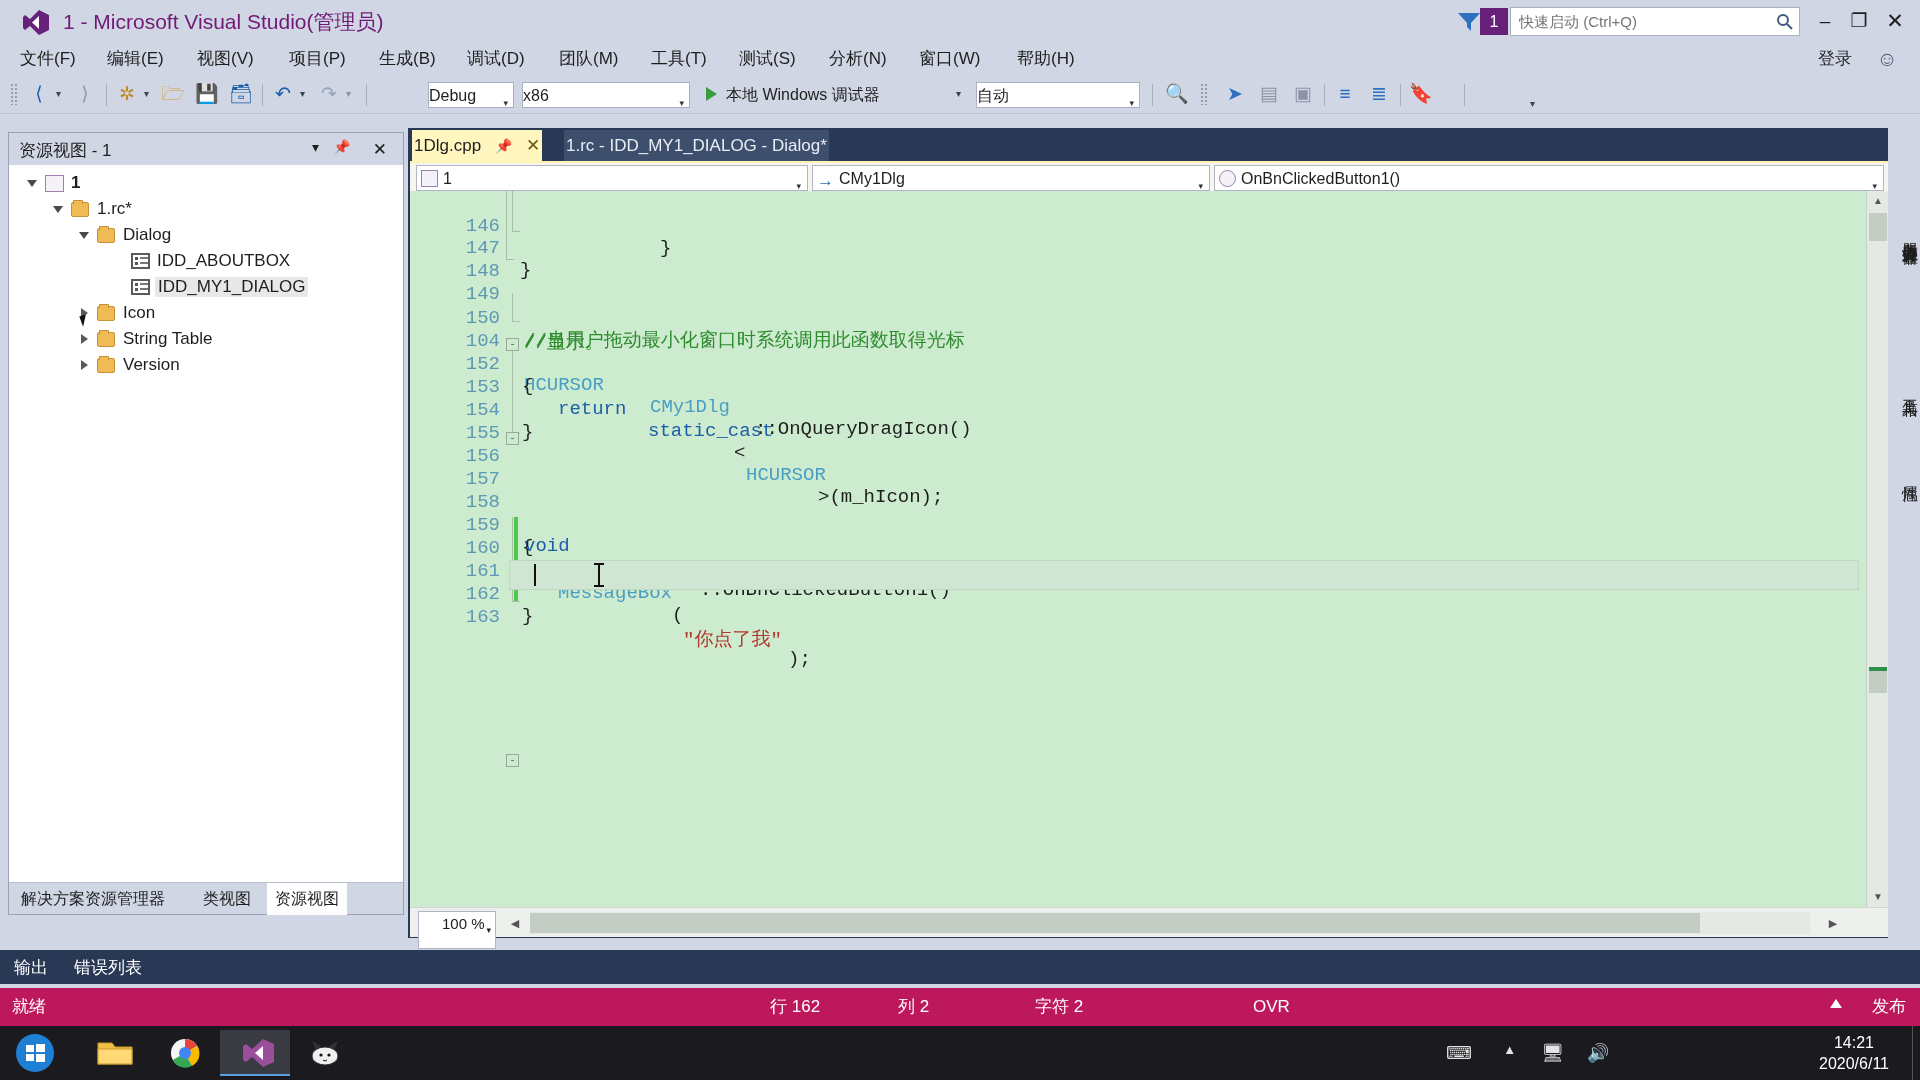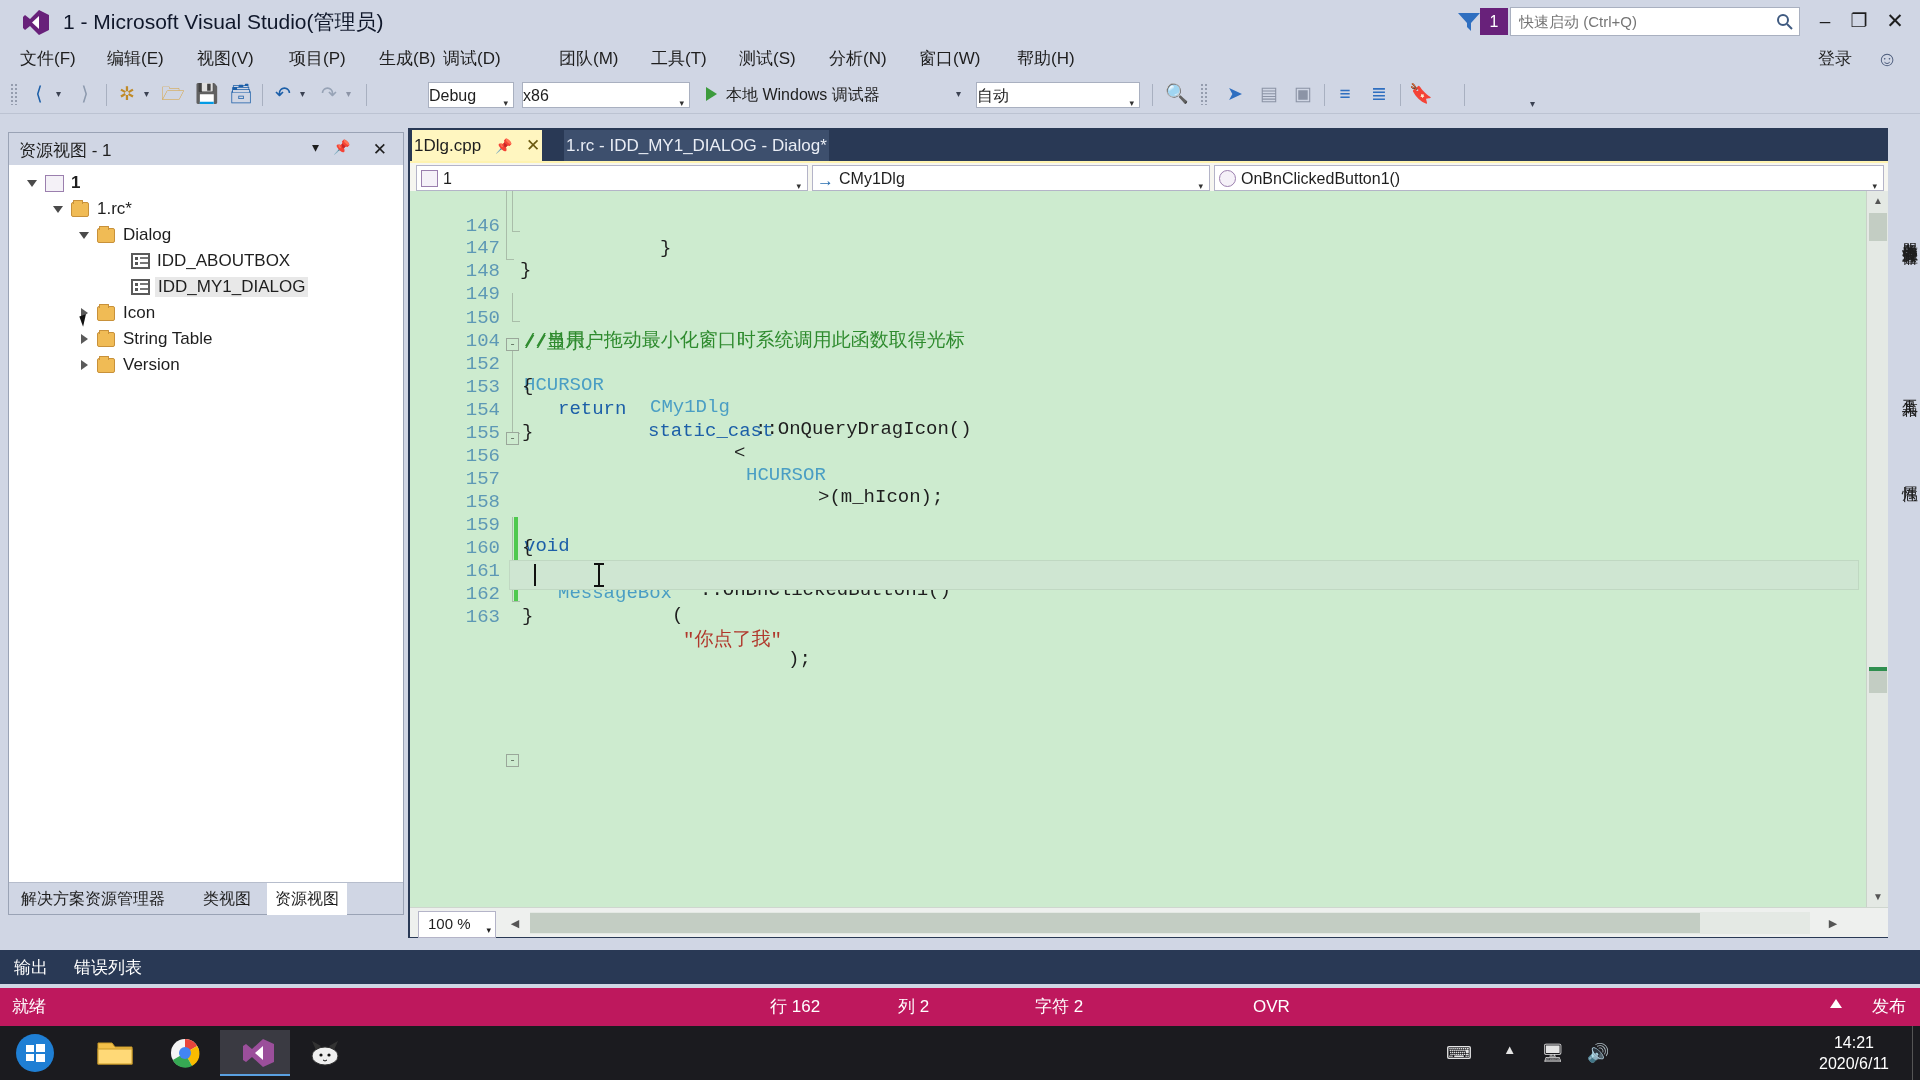--- a/index.html
+++ b/index.html
@@ -16,21 +16,21 @@
   
   .titlebar {
     position:absolute; left:0; top:0; width:1920px; height:44px;
     background:#d0d6e4;
   }
   .vs-logo {
     position:absolute; left:22px; top:9px; width:28px; height:26px;
   }
   .title-text {
     position:absolute; left:63px; top:8px;
-    font-size:21px; color:#0f172a; white-space:nowrap;
+    font-size:21px; color:#701a75; white-space:nowrap;
   }
   .notif-flag {
     position:absolute; right:438px; top:10px; width:26px; height:24px;
   }
   .notif-badge {
     position:absolute; right:412px; top:8px; width:28px; height:27px;
     background:#68217a; color:#fff; font-size:16px;
     text-align:center; line-height:27px;
   }
   .quick-launch {
@@ -293,23 +293,23 @@
     position:absolute; left:2px; width:18px; background:#c3cdc3;
   }
   .vs-mark {
     position:absolute; left:2px; width:18px; height:4px; background:#2f8f4f;
   }
   .hscroll-row {
     position:absolute; left:2px; top:779px; width:1478px; height:30px;
     background:#eef0ee; border-top:1px solid #cfd6cf;
   }
   .zoom-combo {
-    position:absolute; left:8px; top:3px; width:78px; height:27px;
+    position:absolute; left:8px; top:3px; width:78px; height:38px;
     background:#fff; border:1px solid #b4b4c8; font-size:15px;
-    line-height:23px; padding-left:9px; color:#1e1e1e;
+    line-height:23px; padding-left:23px; color:#1e1e1e;
   }
   .zoom-combo .zc-arrow { position:absolute; right:4px; top:7px; font-size:9px; }
   .hs-left, .hs-right {
     position:absolute; top:4px; width:22px; height:22px;
     font-size:11px; text-align:center; line-height:22px; color:#555;
   }
   .hs-track {
     position:absolute; left:120px; top:4px; width:1280px; height:22px;
     background:#e4e9e4;
   }
@@ -404,21 +404,21 @@
     <div class="win-btn btn-max">❐</div>
     <div class="win-btn btn-close">✕</div>
   </div>
 
   <div class="menubar">
     <div class="menu-item" style="left:13px">文件(F)</div>
     <div class="menu-item" style="left:100px">编辑(E)</div>
     <div class="menu-item" style="left:190px">视图(V)</div>
     <div class="menu-item" style="left:282px">项目(P)</div>
     <div class="menu-item" style="left:372px">生成(B)</div>
-    <div class="menu-item" style="left:436px">调试(D)</div>
+    <div class="menu-item" style="left:460px">调试(D)</div>
     <div class="menu-item" style="left:552px">团队(M)</div>
     <div class="menu-item" style="left:644px">工具(T)</div>
     <div class="menu-item" style="left:732px">测试(S)</div>
     <div class="menu-item" style="left:822px">分析(N)</div>
     <div class="menu-item" style="left:912px">窗口(W)</div>
     <div class="menu-item" style="left:1010px">帮助(H)</div>
     <div class="menu-login">登录</div>
     <div class="menu-smiley">☺</div>
   </div>
 

